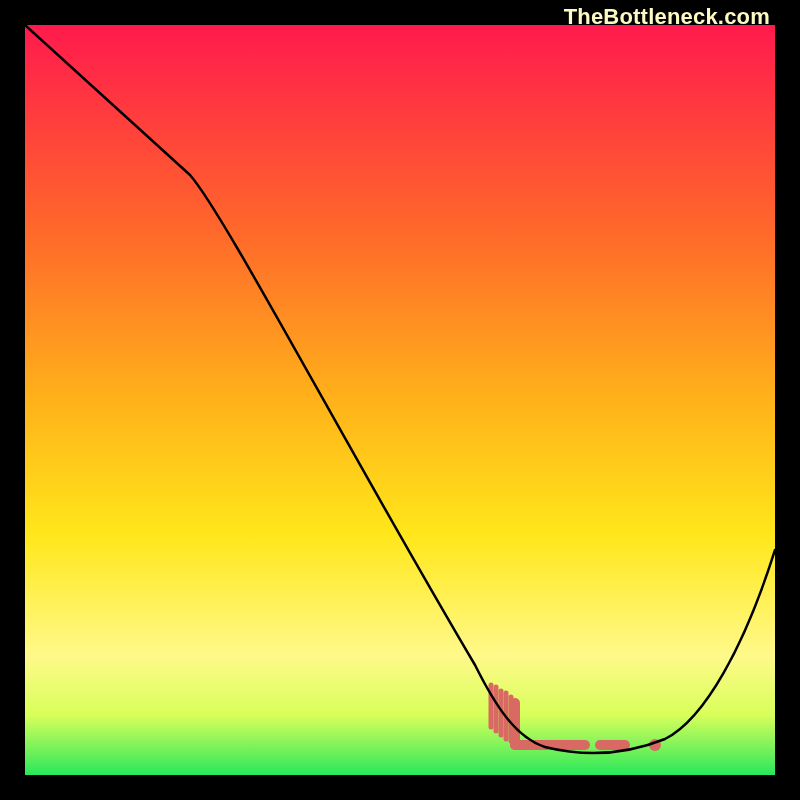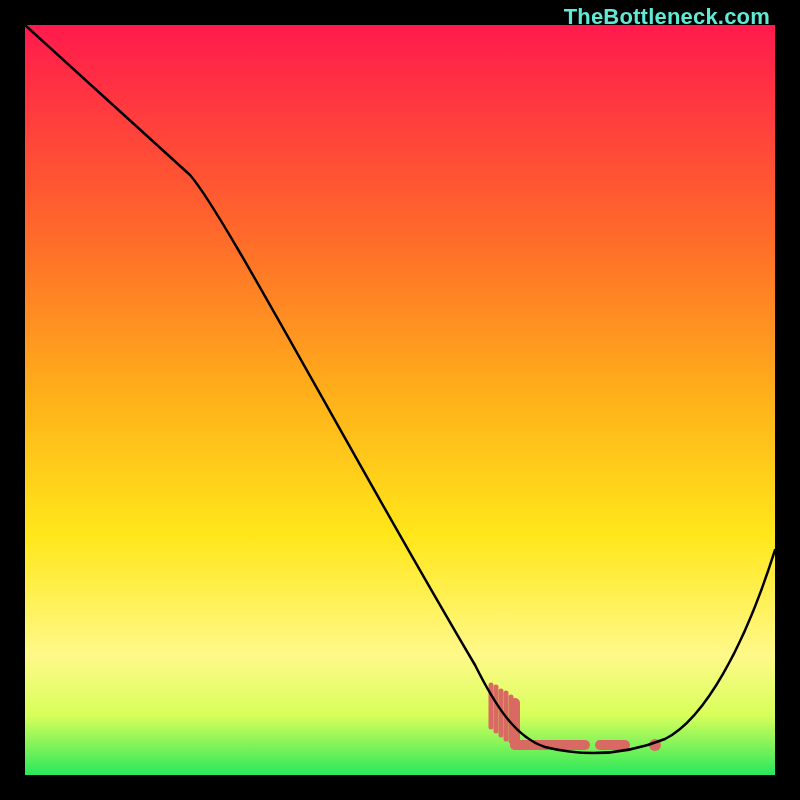--- a/index.html
+++ b/index.html
@@ -23,21 +23,21 @@
     position: absolute;
     left: 0;
     top: 0;
     width: 750px;
     height: 750px;
   }
   .watermark {
     position: absolute;
     top: 4px;
     right: 30px;
-    color: #5eead4;
+    color: #fef9c3;
     font-size: 22px;
     font-weight: bold;
     letter-spacing: 0.2px;
   }
   svg.overlay {
     position: absolute;
     left: 0;
     top: 0;
     width: 750px;
     height: 750px;

